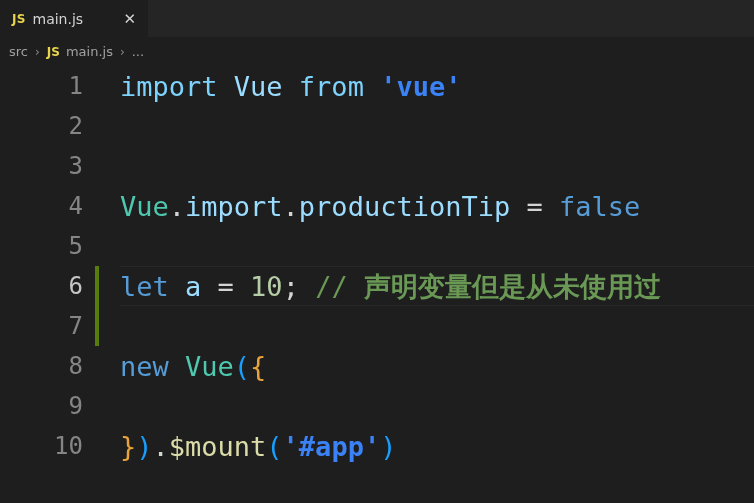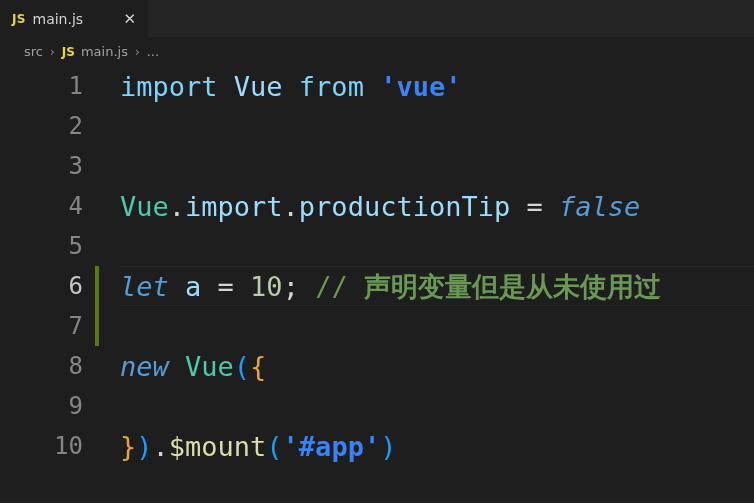--- a/index.html
+++ b/index.html
@@ -50,21 +50,21 @@
     transform:translateY(-50%);
     line-height:1;
   }
 
   
   #breadcrumb{
     height:29px;
     background:#1e1e1e;
     display:flex;
     align-items:center;
-    padding-left:24px;
+    padding-left:9px;
     font-family:"DejaVu Sans", sans-serif;
     font-size:13px;
     color:#a0a0a0;
     gap:0;
   }
   #breadcrumb .crumb{ color:#a0a0a0; white-space:nowrap; }
   #breadcrumb .sep{ color:#8c8c8c; margin:0 7px; font-size:12px; }
   #breadcrumb .js-icon{
     color:#e8d44d;
     font-weight:bold;
@@ -133,21 +133,21 @@
     position:absolute;
     left:0;
     top:0;
     width:1px;
     height:100%;
     background:#404040;
   }
 
   
   .kw   { color:#7dd3fc; }   
-  .kwb  { color:#569cd6;font-style:italic; }   
+  .kwb  { color:#569cd6; }   
   .cls  { color:#4ec9b0; }   
   .var  { color:#9cdcfe; }   
   .str  { color:#3b82f6;font-weight:bold; }   
   .num  { color:#b5cea8; }   
   .cmt  { color:#6a9955; font-family:"DejaVu Sans", sans-serif;font-weight:bold; }
   .cmt-slash { color:#6a9955; font-family:"DejaVu Sans Mono", monospace; }
   .fn   { color:#dcdcaa; }   
   .pun  { color:#d4d4d4; }   
   .br3  { color:#179fff; }   
   .bro  { color:#e8a33d; }

